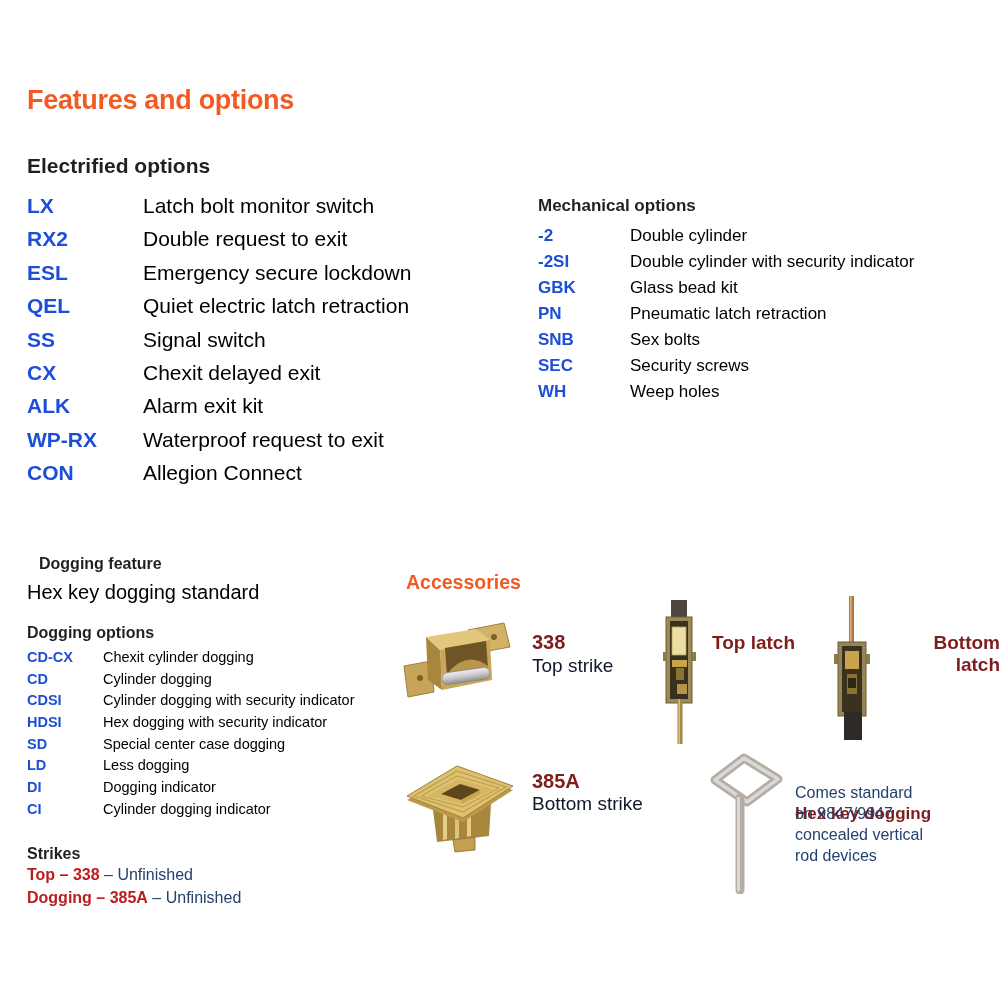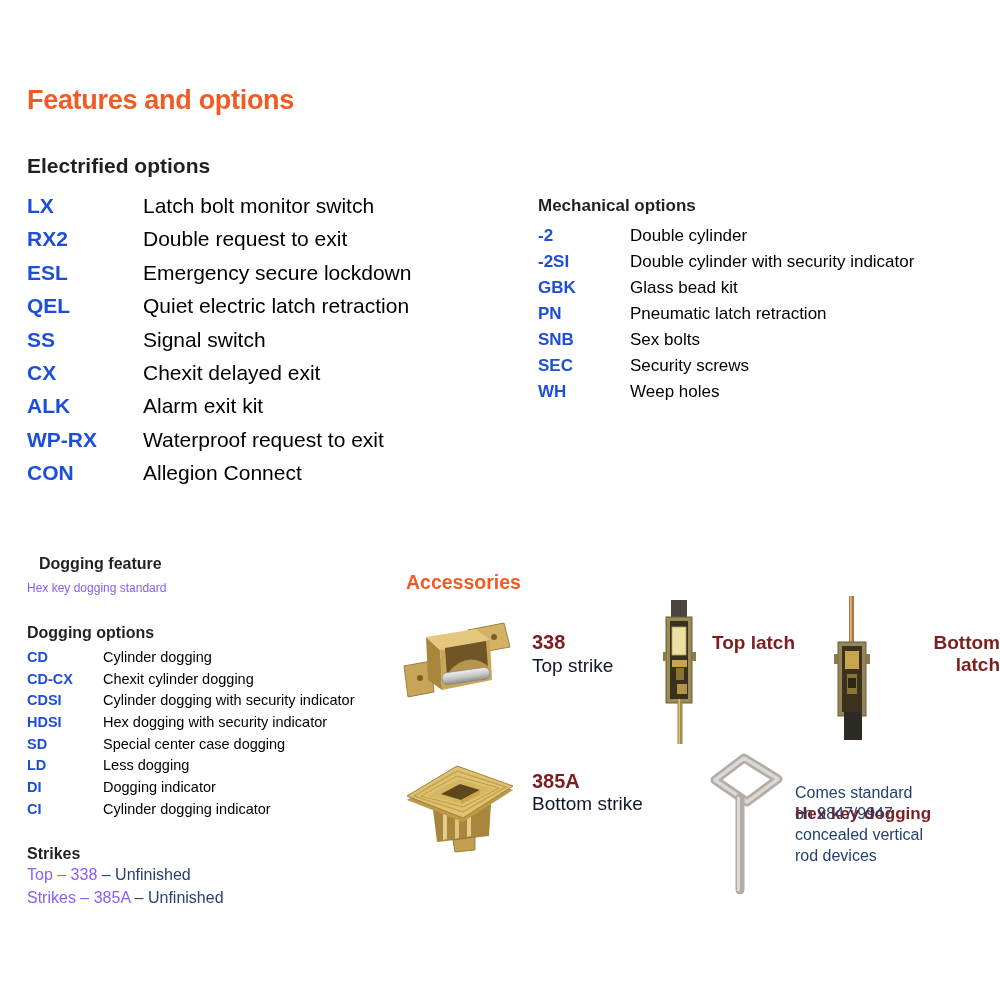--- a/index.html
+++ b/index.html
@@ -38,24 +38,24 @@
   .elec-list .code { width:116px; }
 
   .mech-list { left:538px; top:226px; font-size:17px; }
   .mech-list .row { height:26px; }
   .mech-list .code { width:92px; }
 
   .dog-list { left:27px; top:649px; font-size:14.5px; }
   .dog-list .row { height:21.7px; }
   .dog-list .code { width:76px; }
 
-  .dogf-text { left:27px; top:581px; font-size:12px; color:#8b5cf6; }
+  .dogf-text { left:27px; top:581px; font-size:20px; color:#000000; }
 
   .strike-line { font-size:16px; color:#24416F; }
-  .strike-line .bold-part { font-weight:400; color:#8b5cf6; }
+  .strike-line .bold-part { font-weight:700; color:#b91c1c; }
   .strike-line-1 { left:27px; top:866px; }
   .strike-line-2 { left:27px; top:889px; }
 
   .acc-label { font-weight:700; color:#7f1d1d;text-align:right; }
   .acc-caption { color:#0f172a; }
 
   .lbl-338 { left:532px; top:631px; font-size:20px; }
   .cap-338 { left:532px; top:655px; font-size:19px; }
   .lbl-top-latch { left:712px; top:632px; font-size:19px; }
   .lbl-bottom-latch { left:884px; top:632px; font-size:19px; }
@@ -148,28 +148,28 @@
         <span class="desc">Weep holes</span>
       </div>
   </div>
 
   <h3 class="abs sec-heading dogf-heading">Dogging feature</h3>
   <div class="abs dogf-text">Hex key dogging standard</div>
 
   <h3 class="abs sec-heading dogo-heading">Dogging options</h3>
   <div class="abs list dog-list">
     <div class="row">
+        <span class="code">CD-CX</span>
+        <span class="desc">Chexit cylinder dogging</span>
+      </div>
+    <div class="row">
         <span class="code">CD</span>
         <span class="desc">Cylinder dogging</span>
       </div>
     <div class="row">
-        <span class="code">CD-CX</span>
-        <span class="desc">Chexit cylinder dogging</span>
-      </div>
-    <div class="row">
         <span class="code">CDSI</span>
         <span class="desc">Cylinder dogging with security indicator</span>
       </div>
     <div class="row">
         <span class="code">HDSI</span>
         <span class="desc">Hex dogging with security indicator</span>
       </div>
     <div class="row">
         <span class="code">SD</span>
         <span class="desc">Special center case dogging</span>
@@ -183,21 +183,21 @@
         <span class="desc">Dogging indicator</span>
       </div>
     <div class="row">
         <span class="code">CI</span>
         <span class="desc">Cylinder dogging indicator</span>
       </div>
   </div>
 
   <h3 class="abs sec-heading strikes-heading">Strikes</h3>
   <div class="abs strike-line strike-line-1"><span class="bold-part">Top – 338</span><span> – Unfinished</span></div>
-  <div class="abs strike-line strike-line-2"><span class="bold-part">Strikes – 385A</span><span> – Unfinished</span></div>
+  <div class="abs strike-line strike-line-2"><span class="bold-part">Dogging – 385A</span><span> – Unfinished</span></div>
 
   <h2 class="abs acc-heading">Accessories</h2>
 
   <svg class="abs img-338" viewBox="0 0 110 88" aria-hidden="true">
     <defs>
       <linearGradient id="g-silver" x1="0" y1="0" x2="0" y2="1">
         <stop offset="0" stop-color="#efefef"></stop>
           <stop offset="0.5" stop-color="#c9c9c9"></stop>
           <stop offset="1" stop-color="#8d8d8d"></stop>
       </linearGradient>

